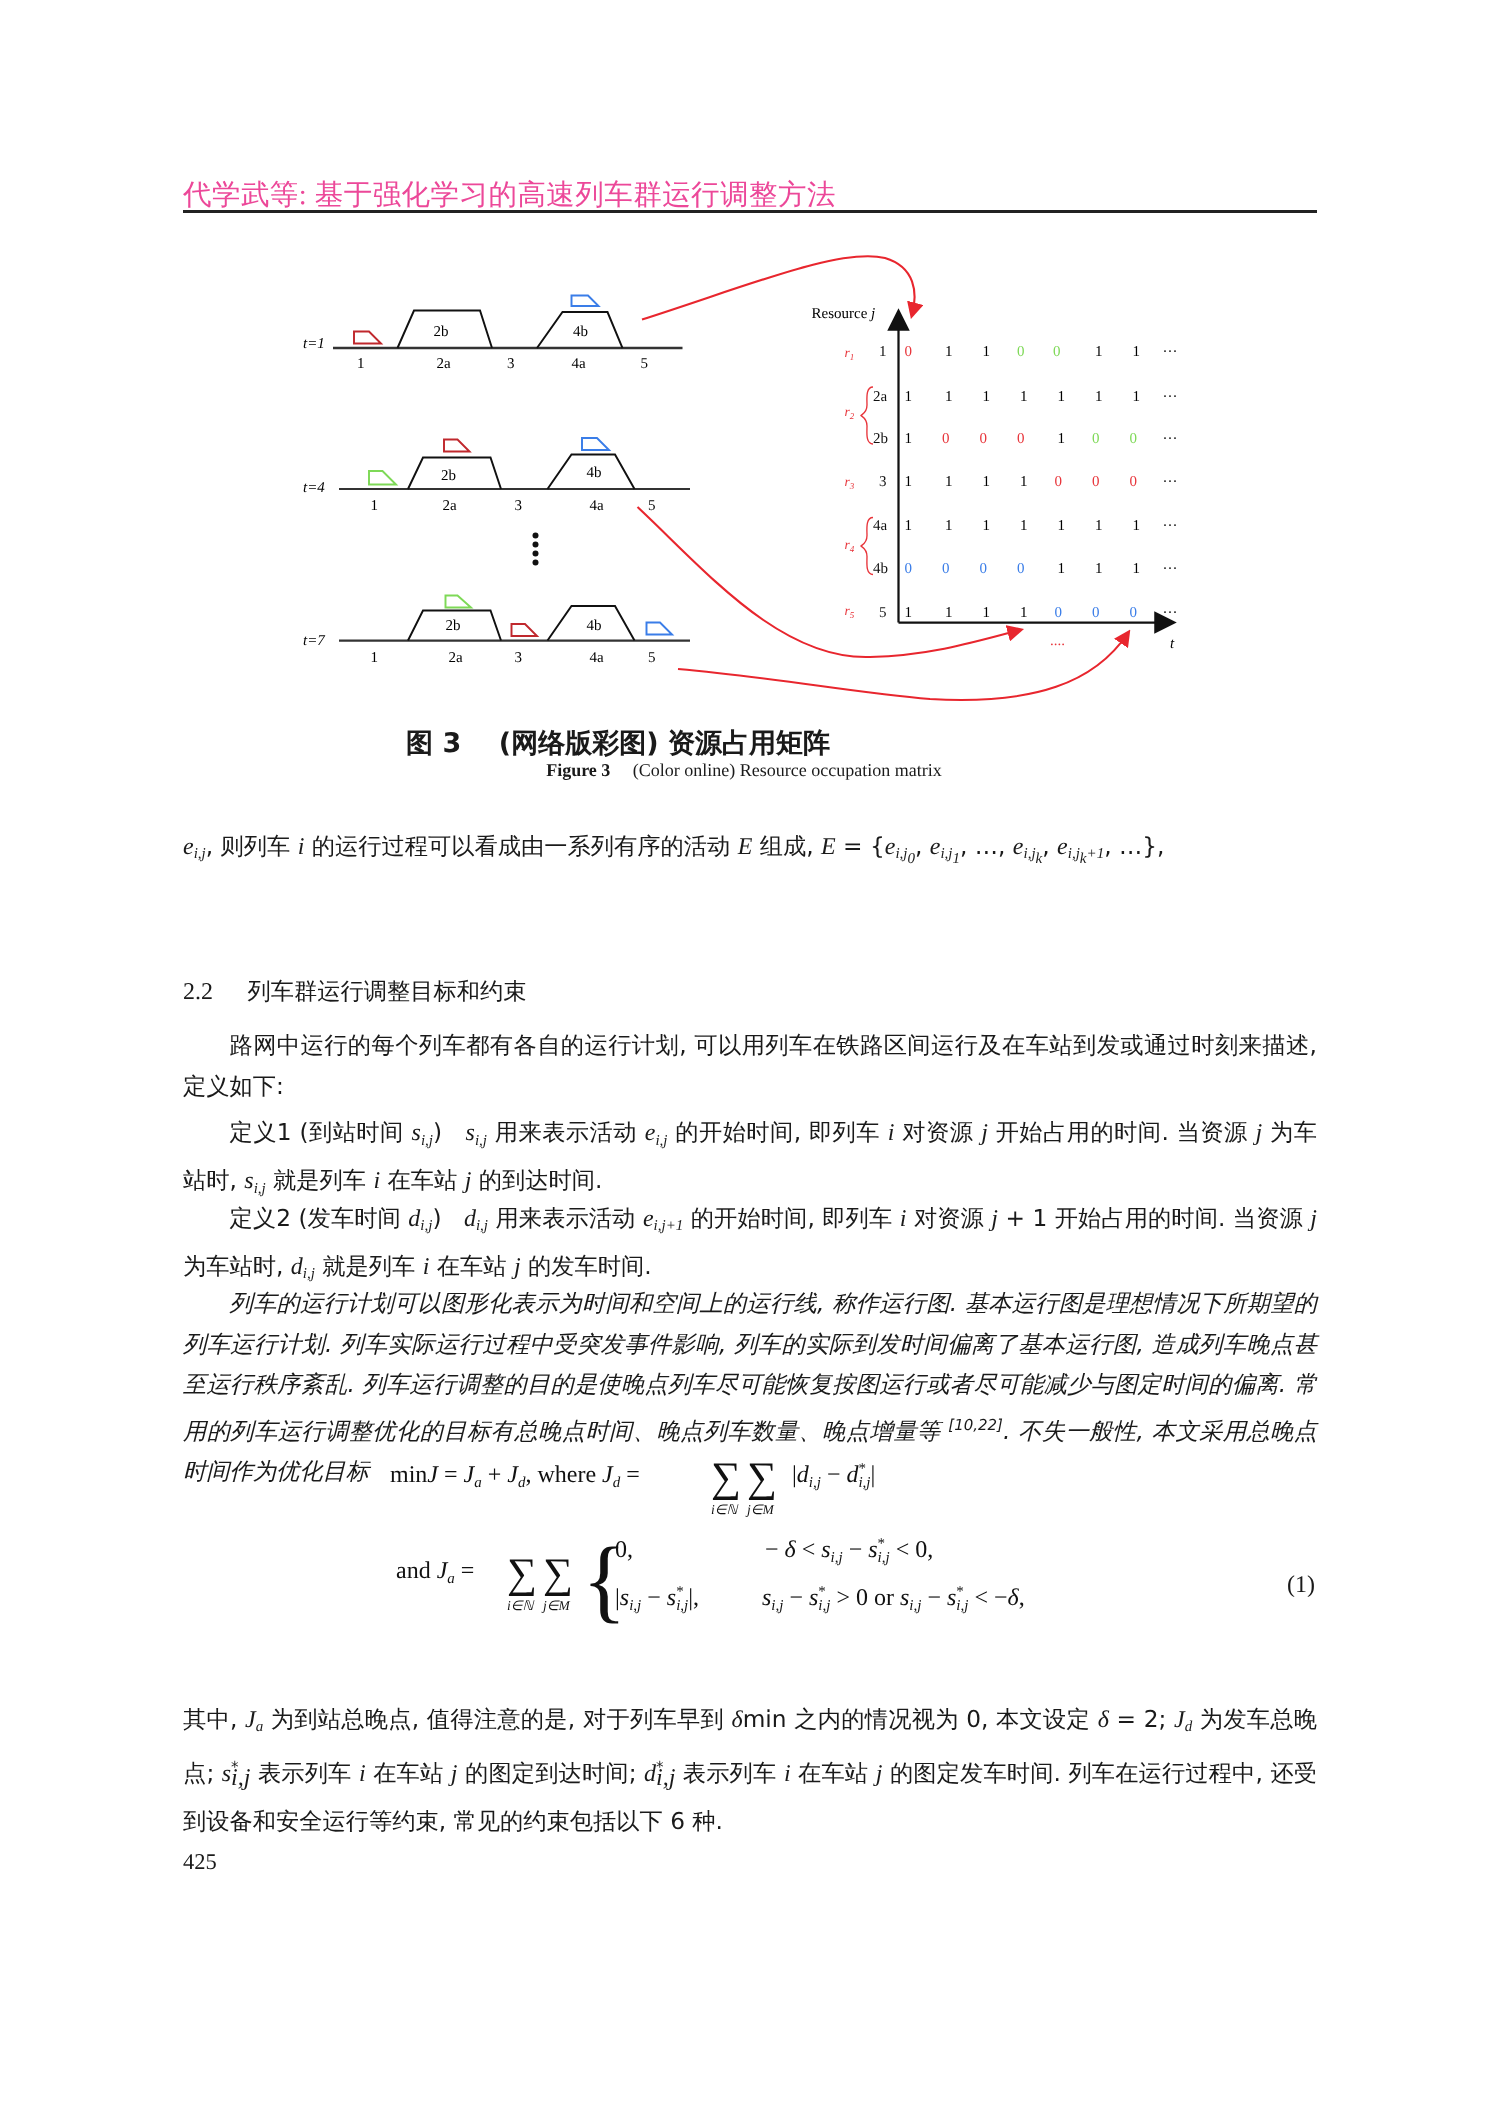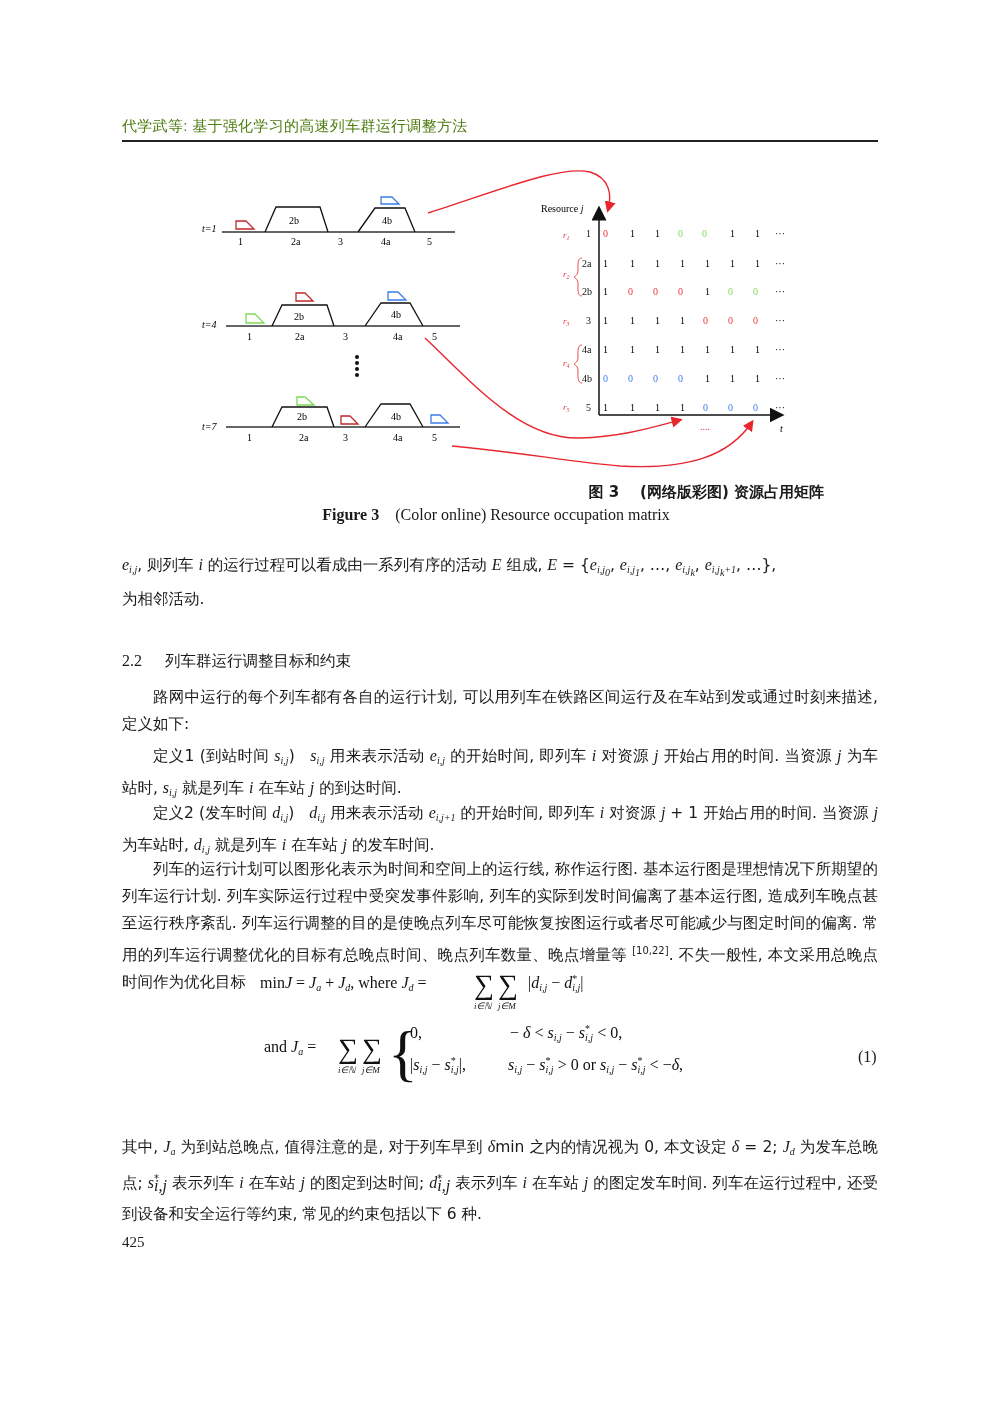--- a/index.html
+++ b/index.html
@@ -1,25 +1,25 @@
 <!DOCTYPE html>
 <html><head>
 <meta charset="utf-8">
 <style>
   html, body { margin: 0; padding: 0; background: #ffffff; }
   body { width: 992px; height: 1403px; position: relative; overflow: hidden;
          font-family: "DejaVu Serif", "Liberation Serif", serif; color: #1a1a1a; }
   .abs { position: absolute; }
-  .running-head { left: 122px; top: 117px; font-size: 15px; letter-spacing: 0.3px;
-                  font-family: Liberation Sans, sans-serif; color: #4d7c0f; }
+  .running-head { left: 122px; top: 117px; font-size: 19px; letter-spacing: 0.3px;
+                  font-family: Liberation Serif, serif; color: #ec4899; }
   .head-rule { left: 122px; top: 140px; width: 756px; height: 0; border-top: 2px solid #222; }
   .figure { left: 190px; top: 160px; width: 620px; height: 320px; }
-  .cap-cn { left: 0; width: 824px; top: 483px; text-align: right; font-size: 15px;
+  .cap-cn { left: 0; width: 824px; top: 483px; text-align: center; font-size: 18px;
             font-weight: bold; font-family: "DejaVu Sans", sans-serif; }
-  .cap-en { left: 0; width: 992px; top: 506px; text-align: center; font-size: 16px;
+  .cap-en { left: 0; width: 992px; top: 506px; text-align: center; font-size: 12px;
             font-family: "Liberation Serif", serif; }
   .cap-en b { font-weight: bold; margin-right: 12px; }
   .para { left: 122px; width: 756px; font-size: 15.5px; line-height: 27px;
           font-family: "DejaVu Sans", sans-serif; text-align: justify; }
   .para i, .m { font-family: Liberation Serif, serif; font-style: italic; font-size: 16px; }
   .indent { text-indent: 31px; }
   .sec { left: 122px; top: 651px; font-size: 15.5px; font-family: "DejaVu Sans", sans-serif; }
   .sec .num { font-weight: normal; font-family: "Liberation Serif", serif; margin-right: 18px; font-size: 16px;}
   .defn { font-weight: normal; }
   sub { font-size: 10px; vertical-align: -3px; }
@@ -206,41 +206,40 @@
   <span>图 3</span>&nbsp;&nbsp;&nbsp;
   <span>(网络版彩图) 资源占用矩阵</span>
 </div>
 <div class="abs cap-en">
   <b>Figure 3</b>
   <span>(Color online) Resource occupation matrix</span>
 </div>
 
 <div class="abs para" style="top:551px;">
   <div><i>e<sub>i,j</sub></i>, 则列车 <i>i</i> 的运行过程可以看成由一系列有序的活动 <i>E</i> 组成, <i>E</i> = {<i>e<sub>i,j<sub>0</sub></sub></i>, <i>e<sub>i,j<sub>1</sub></sub></i>, …, <i>e<sub>i,j<sub>k</sub></sub></i>, <i>e<sub>i,j<sub>k</sub>+1</sub></i>, …},</div>
-  <div>为相邻活动.</div>
 </div>
 
 <div class="abs sec">
   <span class="num">2.2</span>
   <span>列车群运行调整目标和约束</span>
 </div>
 
 <div class="abs para indent" style="top:684px;">路网中运行的每个列车都有各自的运行计划, 可以用列车在铁路区间运行及在车站到发或通过时刻来描述, 定义如下:</div>
 
 <div class="abs para indent" style="top:742px;">
   <span class="defn">定义1</span>
   (到站时间 <i>s<sub>i,j</sub></i>)&nbsp;&nbsp; <i>s<sub>i,j</sub></i> 用来表示活动 <i>e<sub>i,j</sub></i> 的开始时间, 即列车 <i>i</i> 对资源 <i>j</i> 开始占用的时间. 当资源 <i>j</i> 为车站时, <i>s<sub>i,j</sub></i> 就是列车 <i>i</i> 在车站 <i>j</i> 的到达时间.
 </div>
 
 <div class="abs para indent" style="top:799px;">
   <span class="defn">定义2</span>
   (发车时间 <i>d<sub>i,j</sub></i>)&nbsp;&nbsp; <i>d<sub>i,j</sub></i> 用来表示活动 <i>e<sub>i,j+1</sub></i> 的开始时间, 即列车 <i>i</i> 对资源 <i>j</i> + 1 开始占用的时间. 当资源 <i>j</i> 为车站时, <i>d<sub>i,j</sub></i> 就是列车 <i>i</i> 在车站 <i>j</i> 的发车时间.
 </div>
 
-<div class="abs para indent" style="top:856px;">
+<div class="abs para indent" style="top:856px;font-style:italic;">
   <span>列车的运行计划可以图形化表示为时间和空间上的运行线, 称作运行图. 基本运行图是理想情况下所期望的列车运行计划. 列车实际运行过程中受突发事件影响, 列车的实际到发时间偏离了基本运行图, 造成列车晚点甚至运行秩序紊乱. 列车运行调整的目的是使晚点列车尽可能恢复按图运行或者尽可能减少与图定时间的偏离. 常用的列车运行调整优化的目标有总晚点时间、晚点列车数量、晚点增量等</span>
   <sup>[10,22]</sup><span>. 不失一般性, 本文采用总晚点时间作为优化目标</span>
 </div>
 
 <div class="abs eq">
   <svg width="620" height="120" xmlns="http://www.w3.org/2000/svg">
     <g font-size="16" fill="#111">
       <text x="2" y="24">min<tspan font-style="italic">J</tspan> = <tspan font-style="italic">J</tspan><tspan font-size="10" font-style="italic" dy="3">a</tspan><tspan dy="-3"> + </tspan><tspan font-style="italic">J</tspan><tspan font-size="10" font-style="italic" dy="3">d</tspan><tspan dy="-3">,  where </tspan><tspan font-style="italic">J</tspan><tspan font-size="10" font-style="italic" dy="3">d</tspan><tspan dy="-3"> =</tspan></text>
       <text x="216" y="30" font-size="28">∑</text>
       <text x="240" y="30" font-size="28">∑</text>

